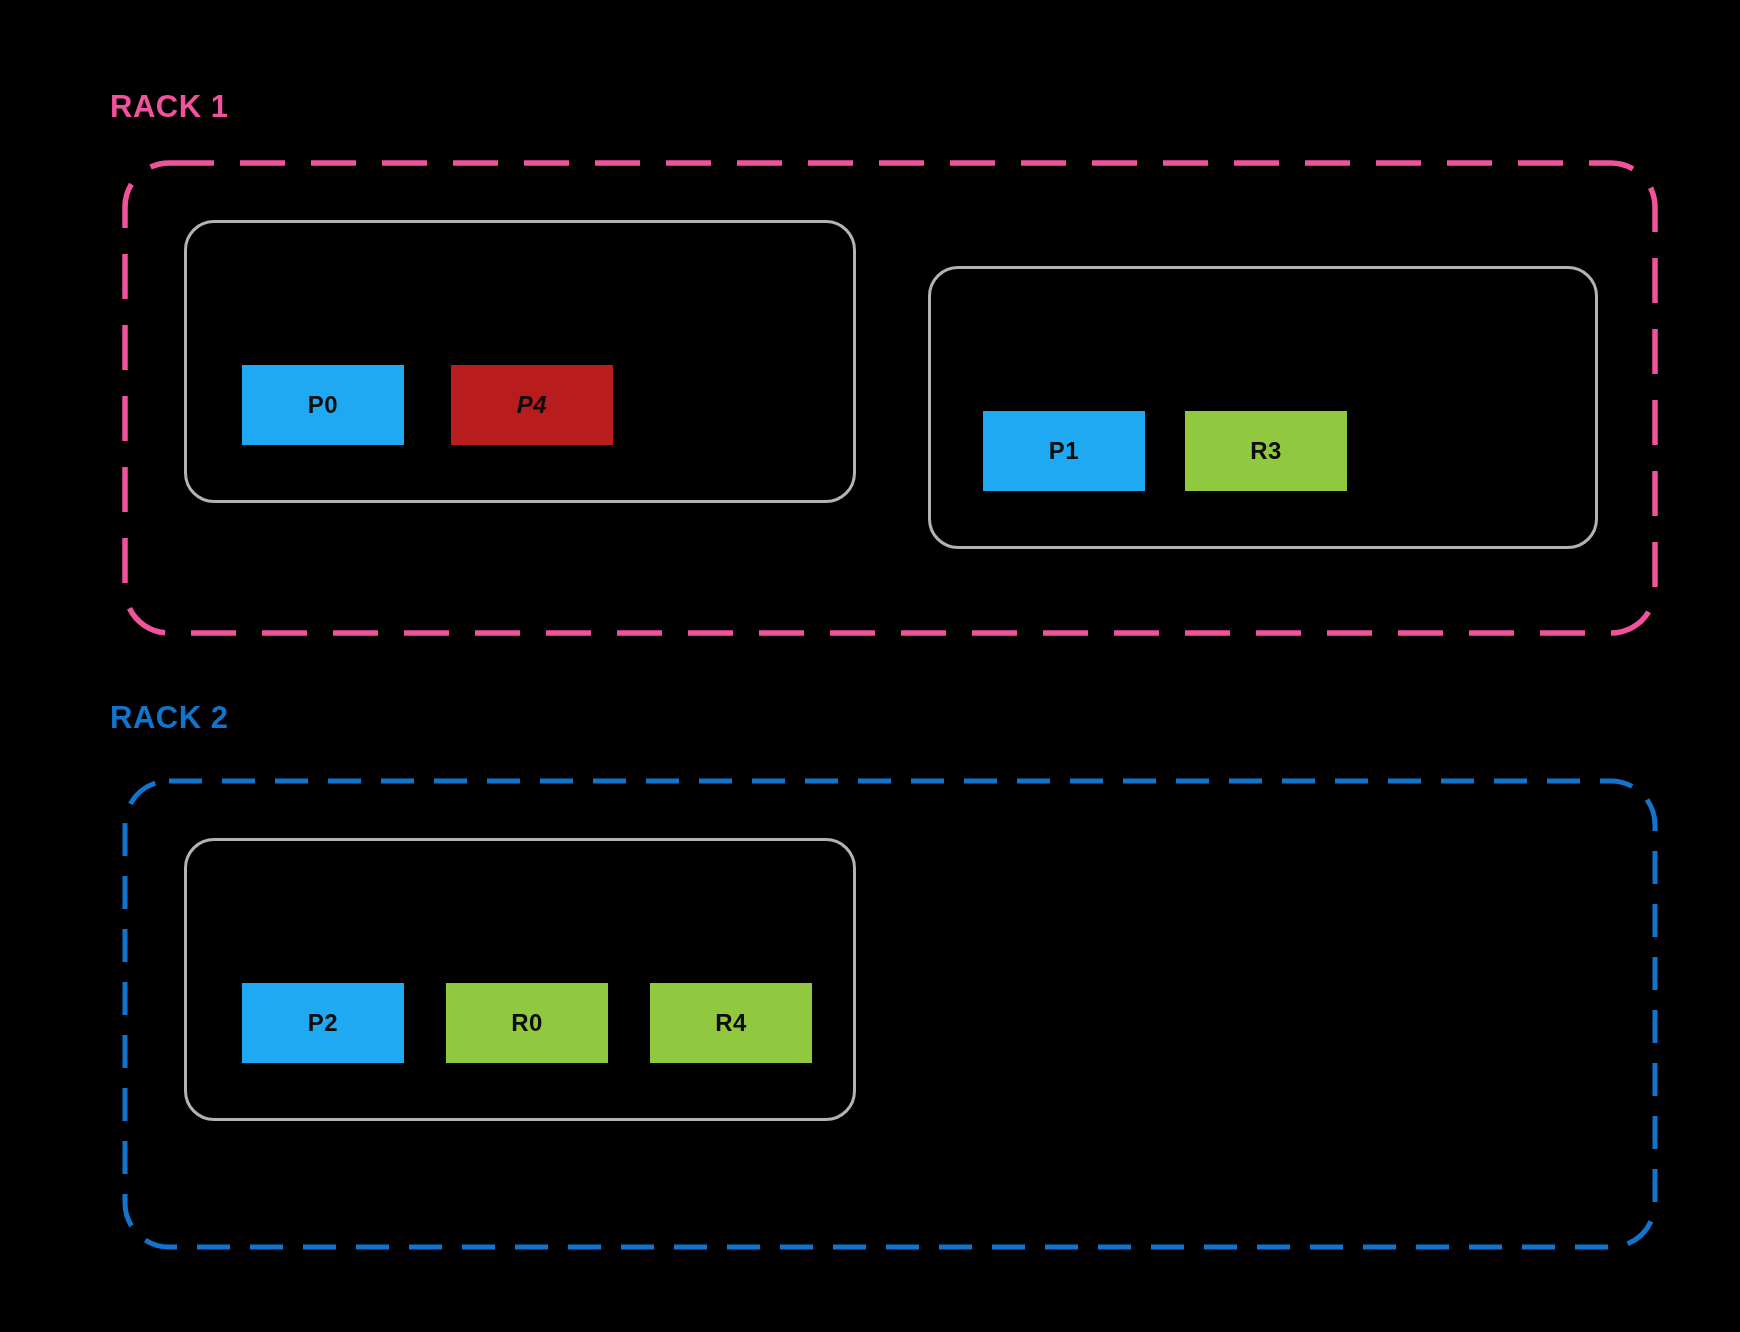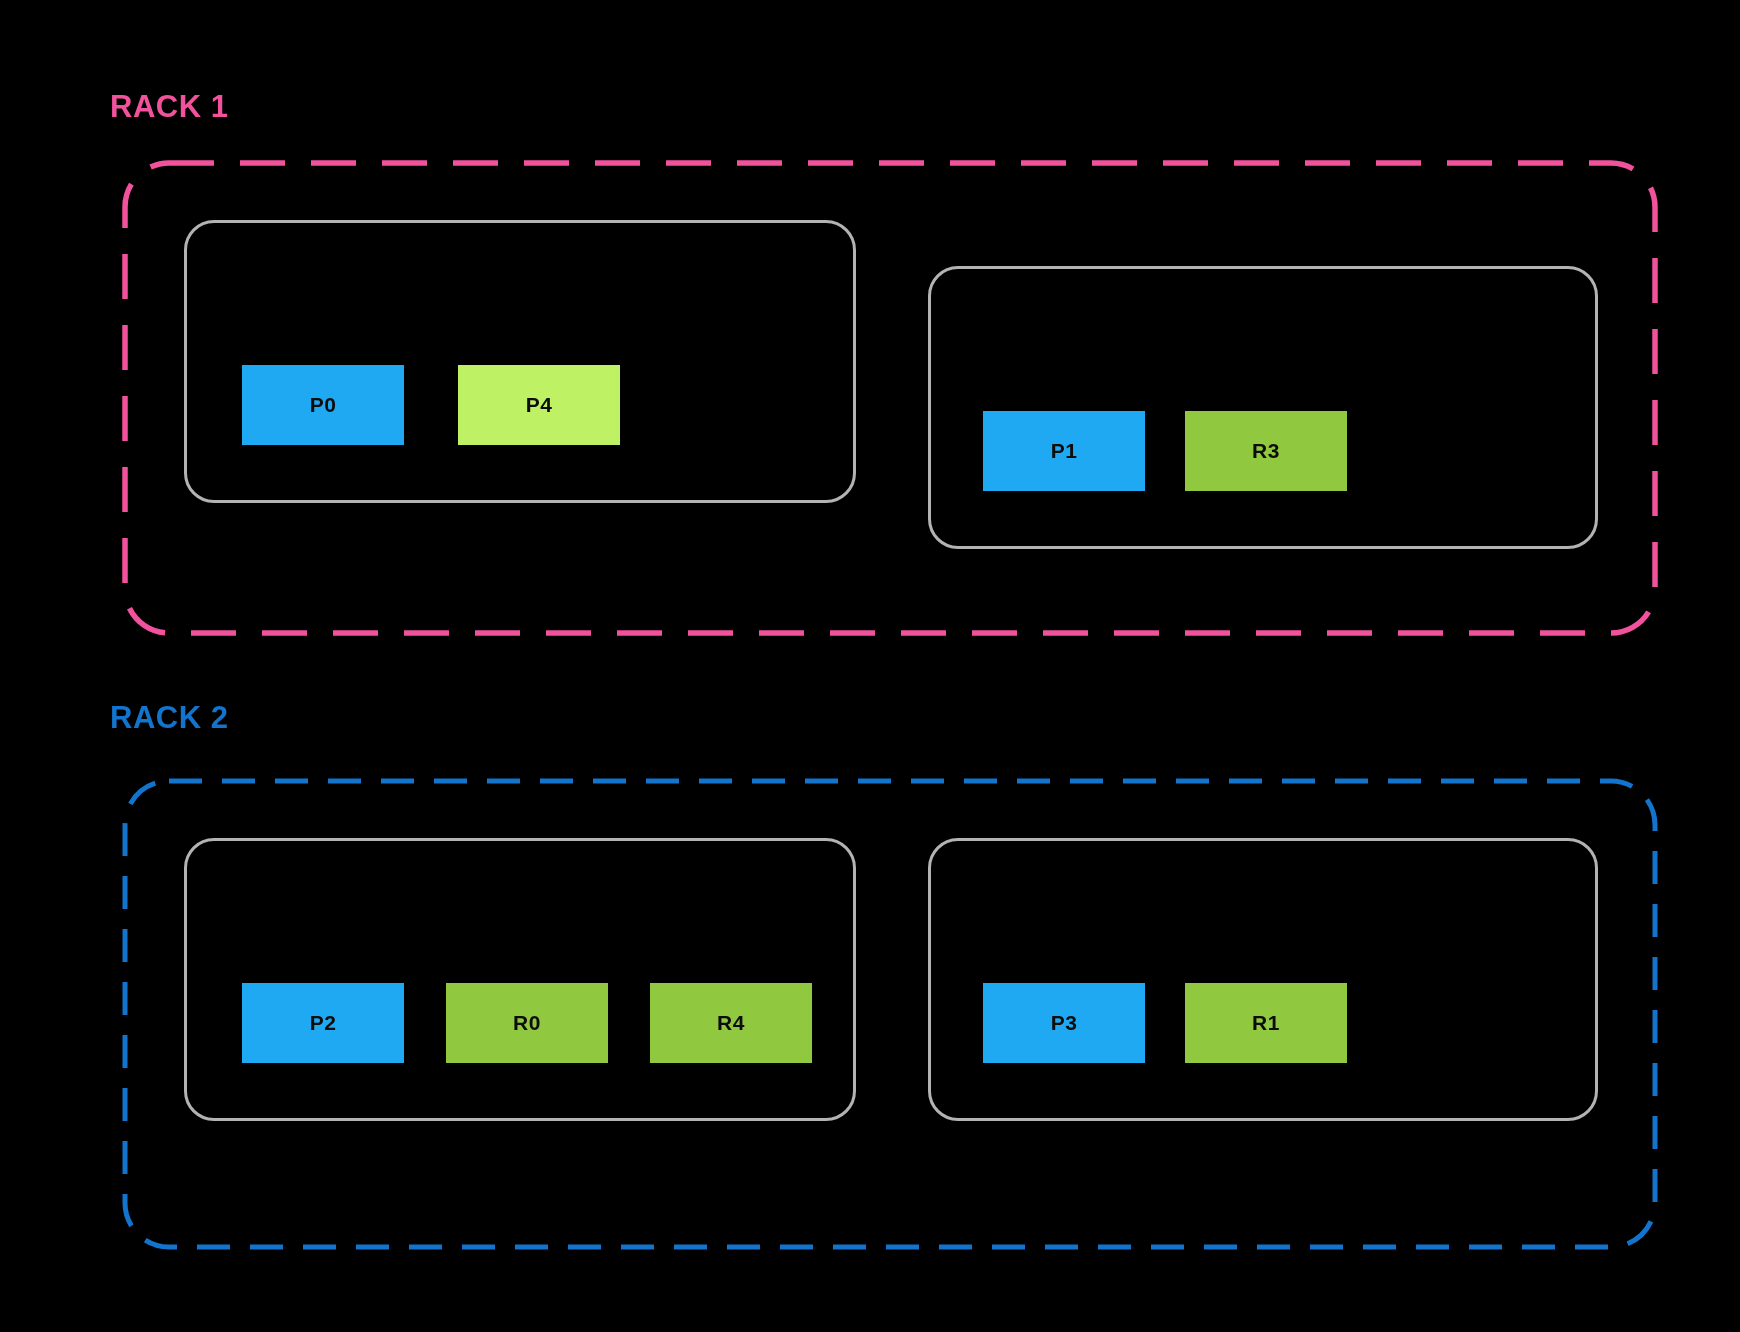--- a/index.html
+++ b/index.html
@@ -60,53 +60,49 @@
     box-sizing: border-box;
     background: transparent;
   }
   .chip {
     position: absolute;
     width: 162px;
     height: 80px;
     display: flex;
     align-items: center;
     justify-content: center;
-    font-size: 21px;
+    font-size: 24px;
     font-weight: bold;
     color: var(--chip-text);
     letter-spacing: 0.5px;
   }
 </style>
 </head>
 <body>
 
 <div class="canvas">
 
   <svg class="overlay" viewBox="0 0 1740 1332">
     <rect class="rack1-border" x="125" y="163" width="1530" height="470" rx="44" ry="44"></rect>
     <rect class="rack2-border" x="125" y="781" width="1530" height="466" rx="44" ry="44"></rect>
   </svg>
 
   <div class="rack-label r1">RACK 1</div>
   <div class="rack-label r2">RACK 2</div>
 
   <div class="node" style="left:184px; top:220px; width:672px; height:283px;">
     <div class="chip" style="left: 55px; top: 142px; background: rgb(31, 169, 242);">P0</div>
-    <div class="chip" style="left: 271px; top: 142px; background: #bef264;">P4</div>
+    <div class="chip" style="left: 264px; top: 142px; background: #b91c1c; font-style: italic;">P4</div>
   </div>
 
   <div class="node" style="left:928px; top:220px; width:670px; height:283px;margin-top:46px;">
     <div class="chip" style="left: 52px; top: 142px; background: rgb(31, 169, 242);">P1</div>
     <div class="chip" style="left: 254px; top: 142px; background: rgb(144, 201, 63);">R3</div>
   </div>
 
   <div class="node" style="left:184px; top:838px; width:672px; height:283px;">
     <div class="chip" style="left: 55px; top: 142px; background: rgb(31, 169, 242);">P2</div>
     <div class="chip" style="left: 259px; top: 142px; background: rgb(144, 201, 63);">R0</div>
     <div class="chip" style="left: 463px; top: 142px; background: rgb(144, 201, 63);">R4</div>
   </div>
 
-  <div class="node" style="left:928px; top:838px; width:670px; height:283px;">
-    <div class="chip" style="left: 52px; top: 142px; background: rgb(31, 169, 242);">P3</div>
-    <div class="chip" style="left: 254px; top: 142px; background: rgb(144, 201, 63);">R1</div>
-  </div>
 
 </div>
 
 </body></html>

